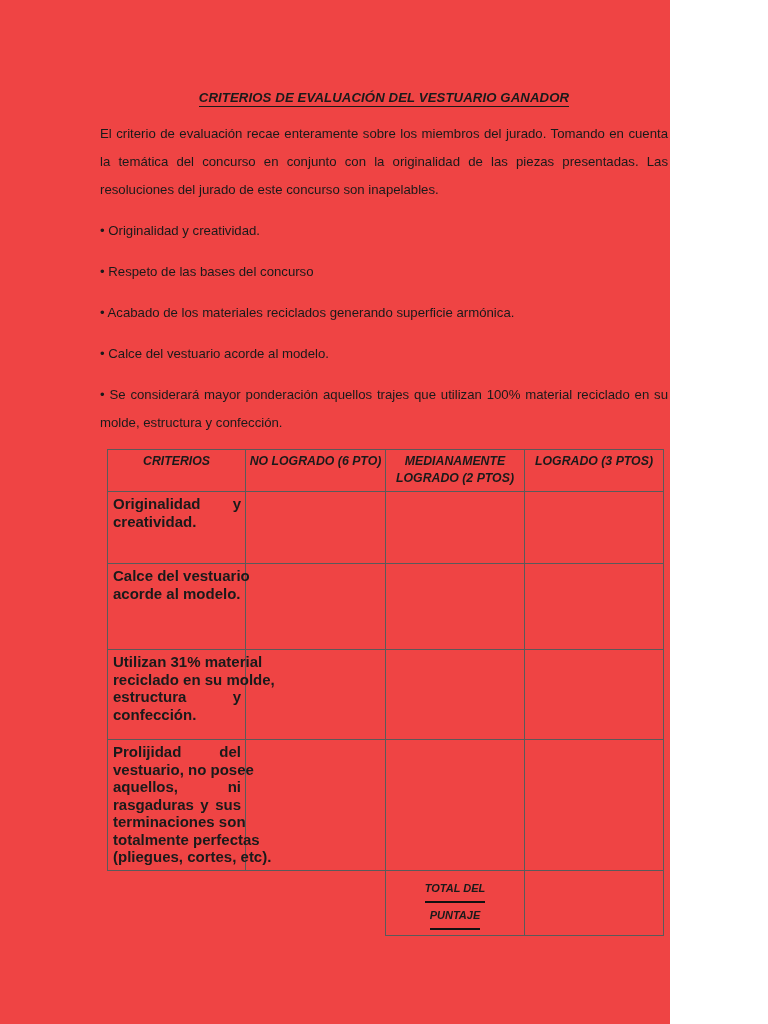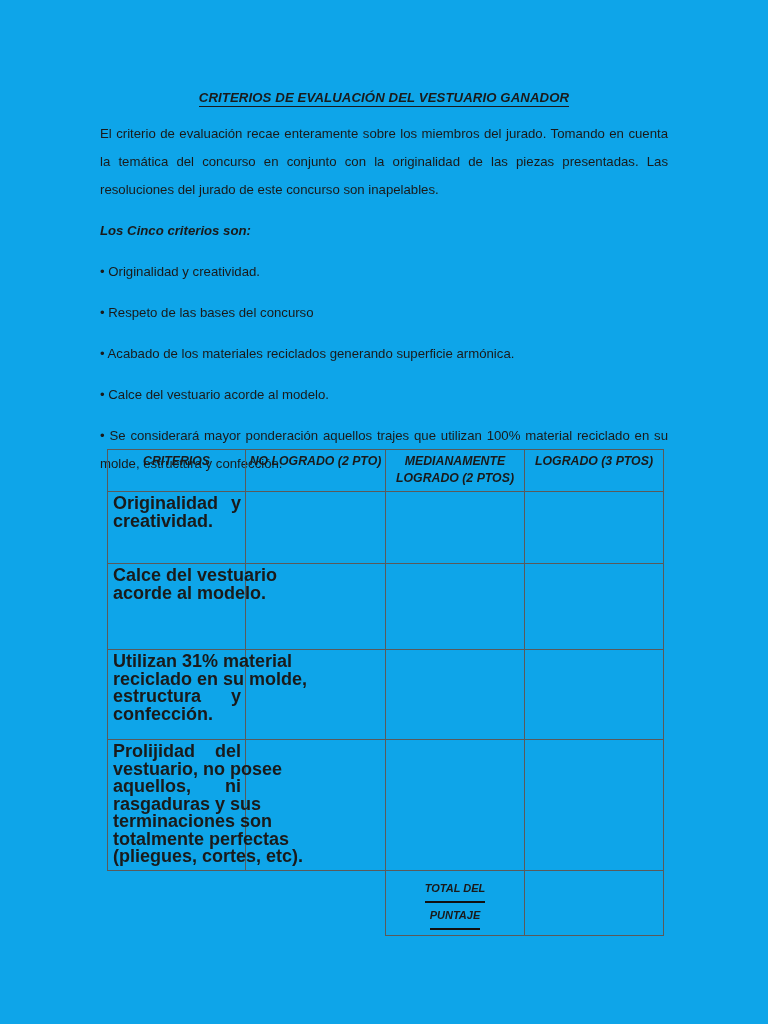--- a/index.html
+++ b/index.html
@@ -13,23 +13,23 @@
     position: relative;
     font-family: "Liberation Sans", sans-serif;
     color: #1a1a1a;
     overflow: hidden;
   }
 
   .page {
     position: absolute;
     left: 0;
     top: 0;
-    width: 768px;
+    width: 670px;
     height: 1024px;
-    background: #0ea5e9;
+    background: #ef4444;
   }
 
   
   .doc-title {
     position: absolute;
     left: 100px;
     top: 88px;
     width: 568px;
     text-align: center;
     font-size: 13.2px;
@@ -108,21 +108,21 @@
     font-size: 12.3px;
     height: 34px;
   }
   th.h-left-pad { text-align: center; }
 
   td.criterio {
     text-align: justify;
     text-justify: inter-word;
     line-height: 17.5px;
     font-weight: bold;
-    font-size: 18px;
+    font-size: 15px;
     padding-top: 3px;
     hyphens: none;
   }
   td.criterio .just-line {
     display: block;
     text-align: justify;
     text-align-last: justify;
     white-space: nowrap;
   }
   td.criterio .last-line {
@@ -169,39 +169,38 @@
 <body>
 
 <div class="page">
 
   <div class="doc-title">
     <span>CRITERIOS DE EVALUACIÓN DEL VESTUARIO GANADOR</span>
   </div>
 
   <div class="body-block">
     <p class="para">El criterio de evaluación recae enteramente sobre los miembros del jurado. Tomando en cuenta la temática del concurso en conjunto con la originalidad de las piezas presentadas. Las resoluciones del jurado de este concurso son inapelables.</p>
-    <p class="lead">Los Cinco criterios son:</p>
     <p class="bullet">• Originalidad y creatividad.</p>
     <p class="bullet">• Respeto de las bases del concurso</p>
     <p class="bullet">• Acabado de los materiales reciclados generando superficie armónica.</p>
     <p class="bullet">• Calce del vestuario acorde al modelo.</p>
     <p class="bullet">• Se considerará mayor ponderación aquellos trajes que utilizan 100% material reciclado en su molde, estructura y confección.</p>
   </div>
 
   <table class="rubric-table">
     <colgroup>
       <col class="c1">
         <col class="c2">
         <col class="c3">
         <col class="c4">
     </colgroup>
     <thead>
       <tr>
         <th>CRITERIOS</th>
-        <th class="h-left-pad">NO LOGRADO (2 PTO)</th>
+        <th class="h-left-pad">NO LOGRADO (6 PTO)</th>
         <th class="h-left-pad">MEDIANAMENTE LOGRADO (2 PTOS)</th>
         <th>LOGRADO (3 PTOS)</th>
       </tr>
     </thead>
     <tbody>
       <tr class="r1">
         <td class="criterio">
           <span class="just-line">Originalidad y</span>
           <span class="last-line">creatividad.</span>
         </td>

